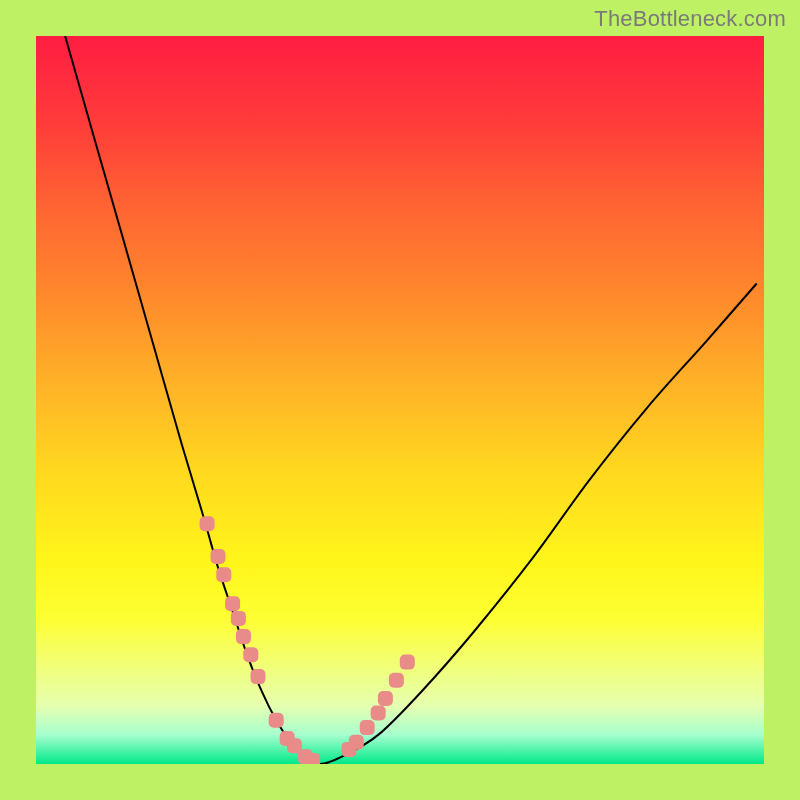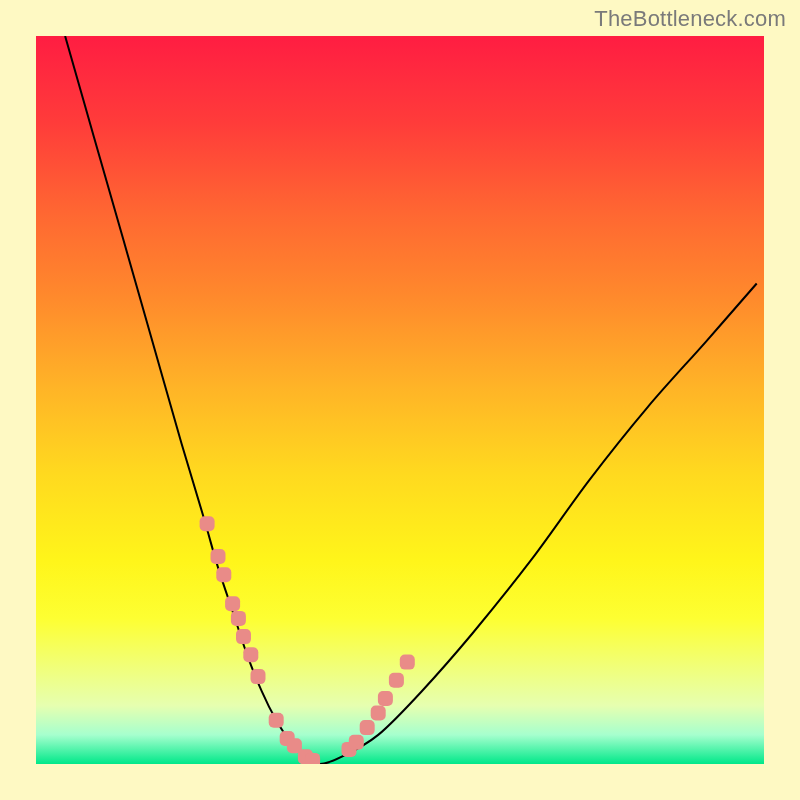--- a/index.html
+++ b/index.html
@@ -10,21 +10,21 @@
     background: #000;
     overflow: hidden;
     font-family: Arial, Helvetica, sans-serif;
   }
   .frame {
     position: absolute;
     left: 0;
     top: 0;
     width: 800px;
     height: 800px;
-    background: #fef9c3;
+    background: #bef264;
   }
   .plot-area {
     position: absolute;
     left: 36px;
     top: 36px;
     width: 728px;
     height: 728px;
     overflow: hidden;
   }
   .gradient {

